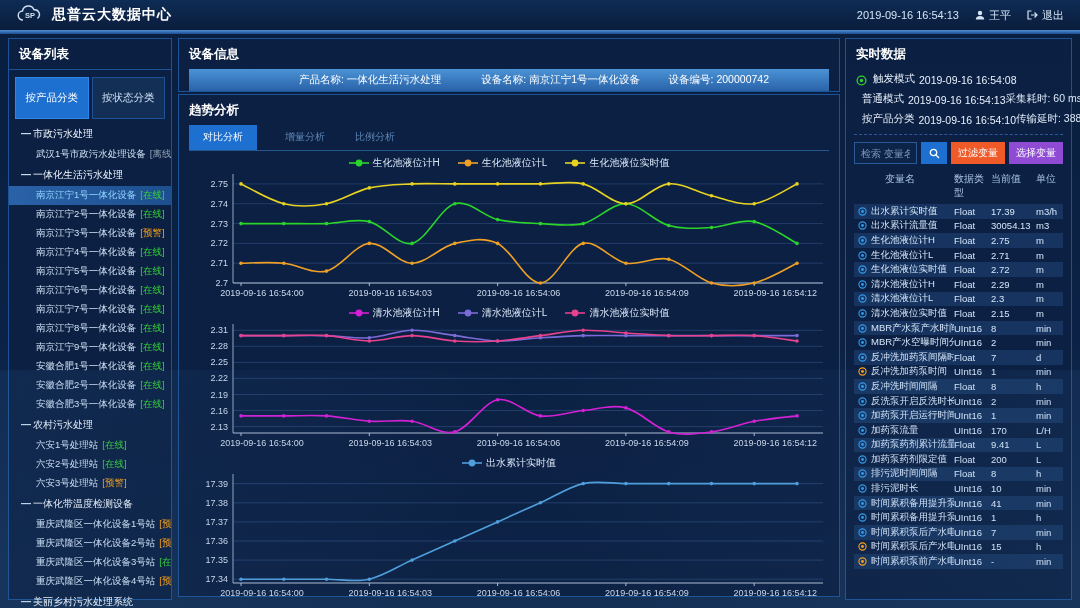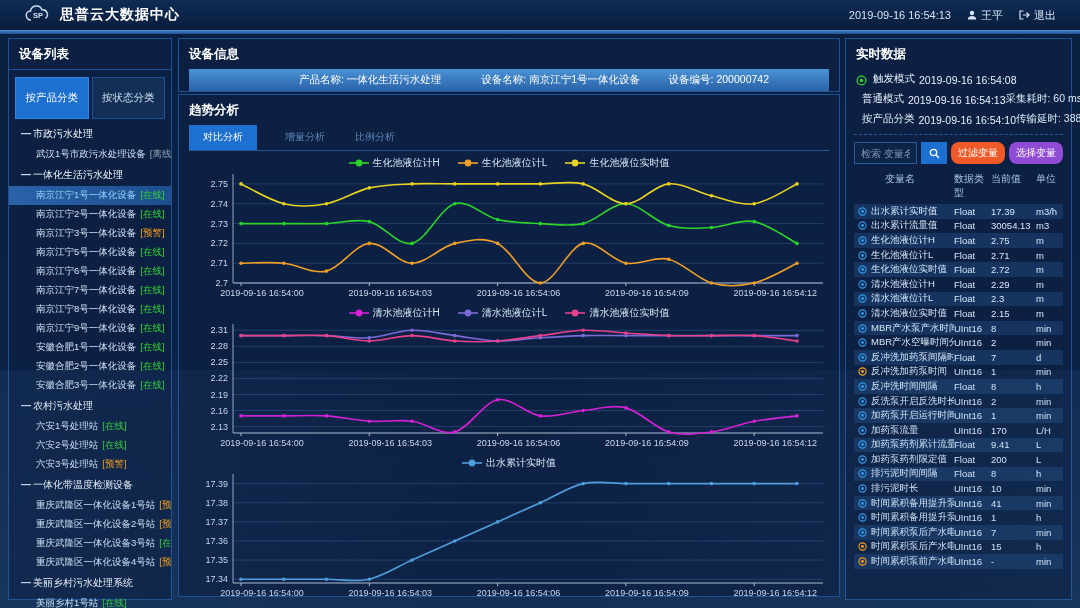--- a/index.html
+++ b/index.html
@@ -3,21 +3,21 @@
 <meta charset="utf-8">
 <style>
   html,body{margin:0;padding:0;background:#050e1d;}
   body{font-family:"Liberation Sans",sans-serif;}
   #app{position:relative;width:1080px;height:608px;overflow:hidden;color:#dfe9f8;
        background:linear-gradient(180deg,#0a1f3e 0%,#0b2246 55%,#10294e 80%,#143055 100%);}
   #app::after{content:"";position:absolute;left:0;top:370px;width:1080px;height:238px;pointer-events:none;
        background:linear-gradient(115deg,rgba(70,120,180,0.10) 0%,rgba(20,50,100,0) 45%),
                   linear-gradient(245deg,rgba(80,130,190,0.08) 0%,rgba(0,0,0,0) 50%);}
   
-  #header{height:30px;display:flex;align-items:center;padding:0 24px;
+  #header{height:30px;display:flex;align-items:center;padding:0 16px;
        background:linear-gradient(180deg,#0e2c55 0%,#0a1d3c 100%);}
   #header .app-title{font-size:14px;font-weight:bold;color:#ffffff;letter-spacing:1px;margin-left:8px;}
   #header .hdr-right{margin-left:auto;display:flex;align-items:center;gap:16px;font-size:11px;color:#d5e4f5;}
   .hdr-item{display:flex;align-items:center;gap:4px;}
   .accent-strip{height:4px;background:linear-gradient(180deg,#4f8fd4,#1c4d92);}
   
   .panel{position:absolute;background:rgba(12,32,66,0.78);border:1px solid #1d5296;box-sizing:border-box;}
   #left-panel{left:8px;top:38px;width:164px;height:562px;}
   #info-panel{left:178px;top:38px;width:662px;height:54px;}
   #trend-panel{left:178px;top:94px;width:662px;height:503px;}
@@ -59,21 +59,21 @@
   .status-row .extra{margin-left:auto;color:#dce8f8;}
   .dash-div{border-top:1px dashed #2a5a9a;margin:5px 8px 4px;}
   .search-row{display:flex;padding:3px 8px;gap:4px;align-items:center;}
   .search-wrap{flex:1;display:flex;min-width:0;}
   .search-wrap input{background:#0d2449;border:1px solid #2a5a9a;color:#cfe0f5;font-size:10px;
        padding:0 6px;height:22px;width:100%;box-sizing:border-box;outline:none;
        font-family:"Liberation Sans",sans-serif;}
   .search-wrap input::placeholder{color:#7f96b5;}
   .search-btn{width:26px;height:22px;background:#1e70d0;display:flex;align-items:center;
        justify-content:center;cursor:pointer;flex:none;}
-  .pill-btn{height:22px;line-height:22px;padding:0 7px;font-size:10px;color:#fff;cursor:pointer;flex:none;border-radius:8px;}
+  .pill-btn{height:22px;line-height:22px;padding:0 7px;font-size:10px;color:#fff;cursor:pointer;flex:none;}
   .btn-filter{background:#f05a28;}
   .btn-select{background:#8f4bd4;}
   .rt-table{margin:3px 8px 0;}
   .rt-head{display:flex;font-size:10px;color:#a9c2e4;padding:2px 0 4px;}
   .rt-row{display:flex;align-items:center;height:14.6px;font-size:9.5px;color:#d6e6fa;cursor:default;}
   .rt-row.stripe{background:#16345f;}
   .c-icon{width:17px;flex:none;text-align:center;line-height:0;}
   .c-name{flex:1;overflow:hidden;white-space:nowrap;min-width:0;}
   .c-type{width:37px;flex:none;}
   .c-val{width:45px;flex:none;}
@@ -117,20 +117,21 @@
       <div class="side-tab active">按产品分类</div>
       <div class="side-tab">按状态分类</div>
     </div>
     <div class="tree">
         <div class="tree-group"><span class="minus">—</span><span>市政污水处理</span></div>
         <div class="tree-item"><span>武汉1号市政污水处理设备</span><span class="st st-offline">[离线]</span></div>
         <div class="tree-group"><span class="minus">—</span><span>一体化生活污水处理</span></div>
         <div class="tree-item selected"><span>南京江宁1号一体化设备</span><span class="st st-online">[在线]</span></div>
         <div class="tree-item"><span>南京江宁2号一体化设备</span><span class="st st-online">[在线]</span></div>
         <div class="tree-item"><span>南京江宁3号一体化设备</span><span class="st st-warning">[预警]</span></div>
+        <div class="tree-item"><span>南京江宁4号一体化设备</span><span class="st st-online">[在线]</span></div>
         <div class="tree-item"><span>南京江宁5号一体化设备</span><span class="st st-online">[在线]</span></div>
         <div class="tree-item"><span>南京江宁6号一体化设备</span><span class="st st-online">[在线]</span></div>
         <div class="tree-item"><span>南京江宁7号一体化设备</span><span class="st st-online">[在线]</span></div>
         <div class="tree-item"><span>南京江宁8号一体化设备</span><span class="st st-online">[在线]</span></div>
         <div class="tree-item"><span>南京江宁9号一体化设备</span><span class="st st-online">[在线]</span></div>
         <div class="tree-item"><span>安徽合肥1号一体化设备</span><span class="st st-online">[在线]</span></div>
         <div class="tree-item"><span>安徽合肥2号一体化设备</span><span class="st st-online">[在线]</span></div>
         <div class="tree-item"><span>安徽合肥3号一体化设备</span><span class="st st-online">[在线]</span></div>
         <div class="tree-group"><span class="minus">—</span><span>农村污水处理</span></div>
         <div class="tree-item"><span>六安1号处理站</span><span class="st st-online">[在线]</span></div>

